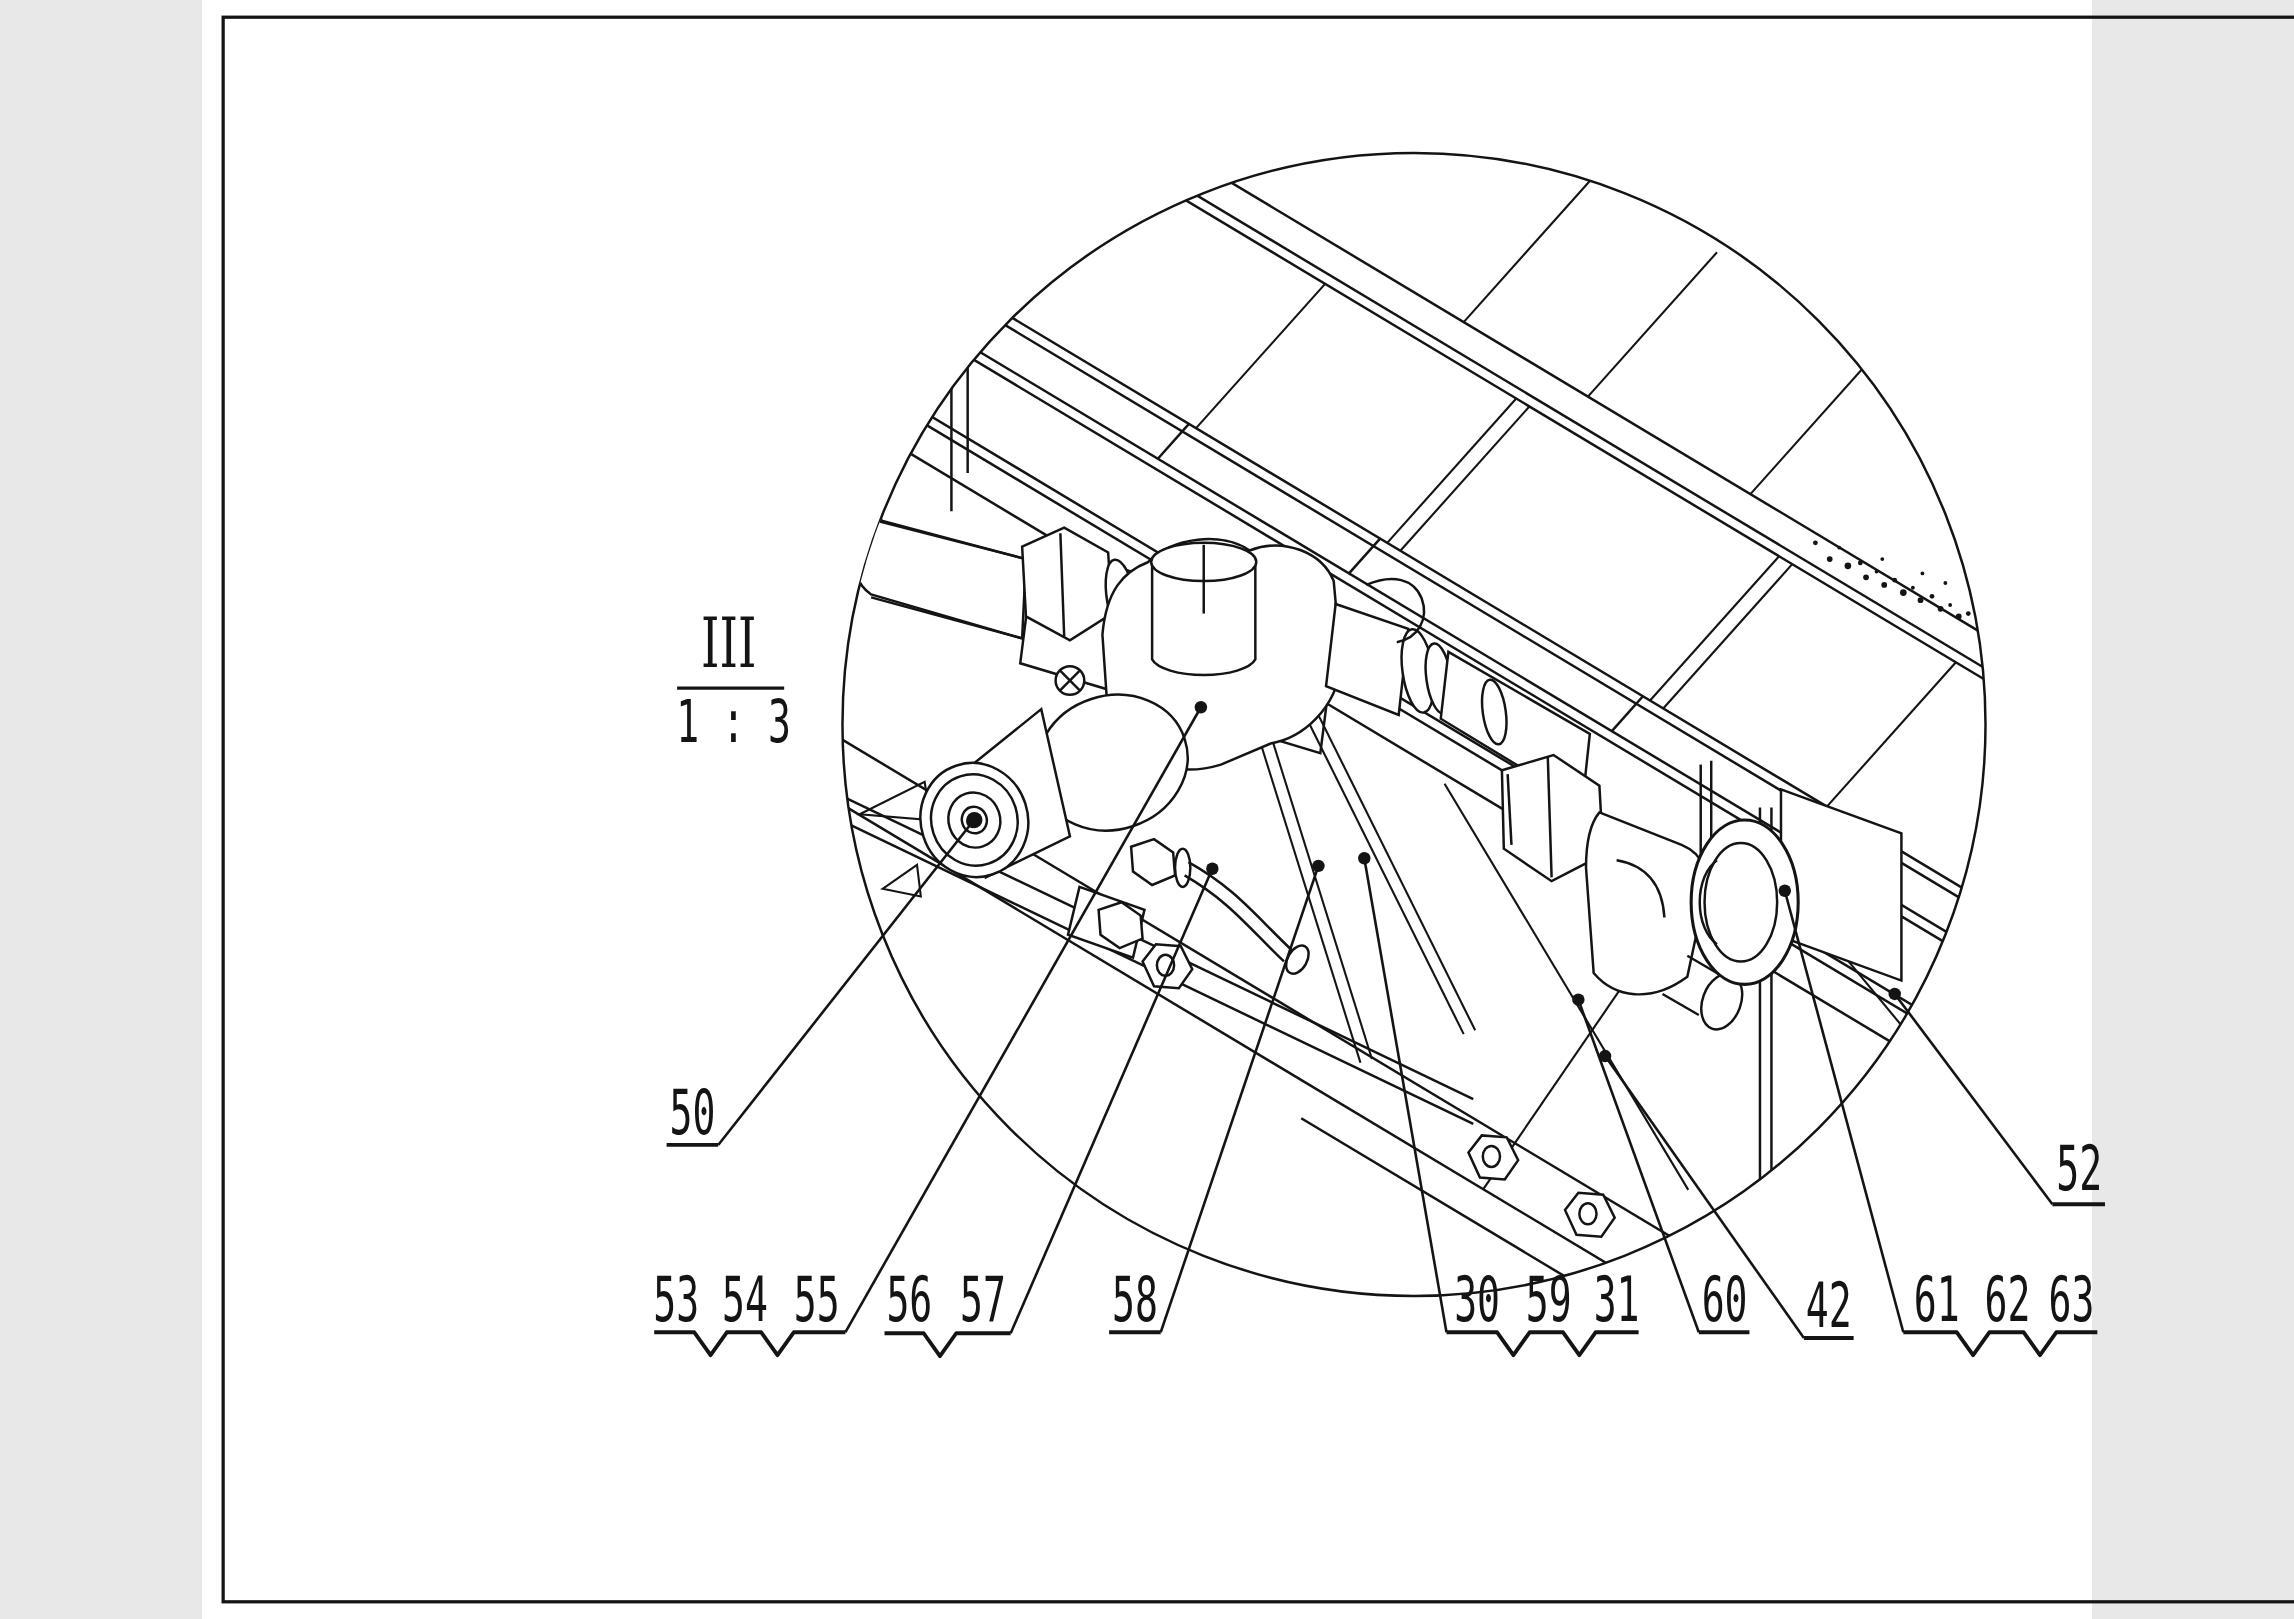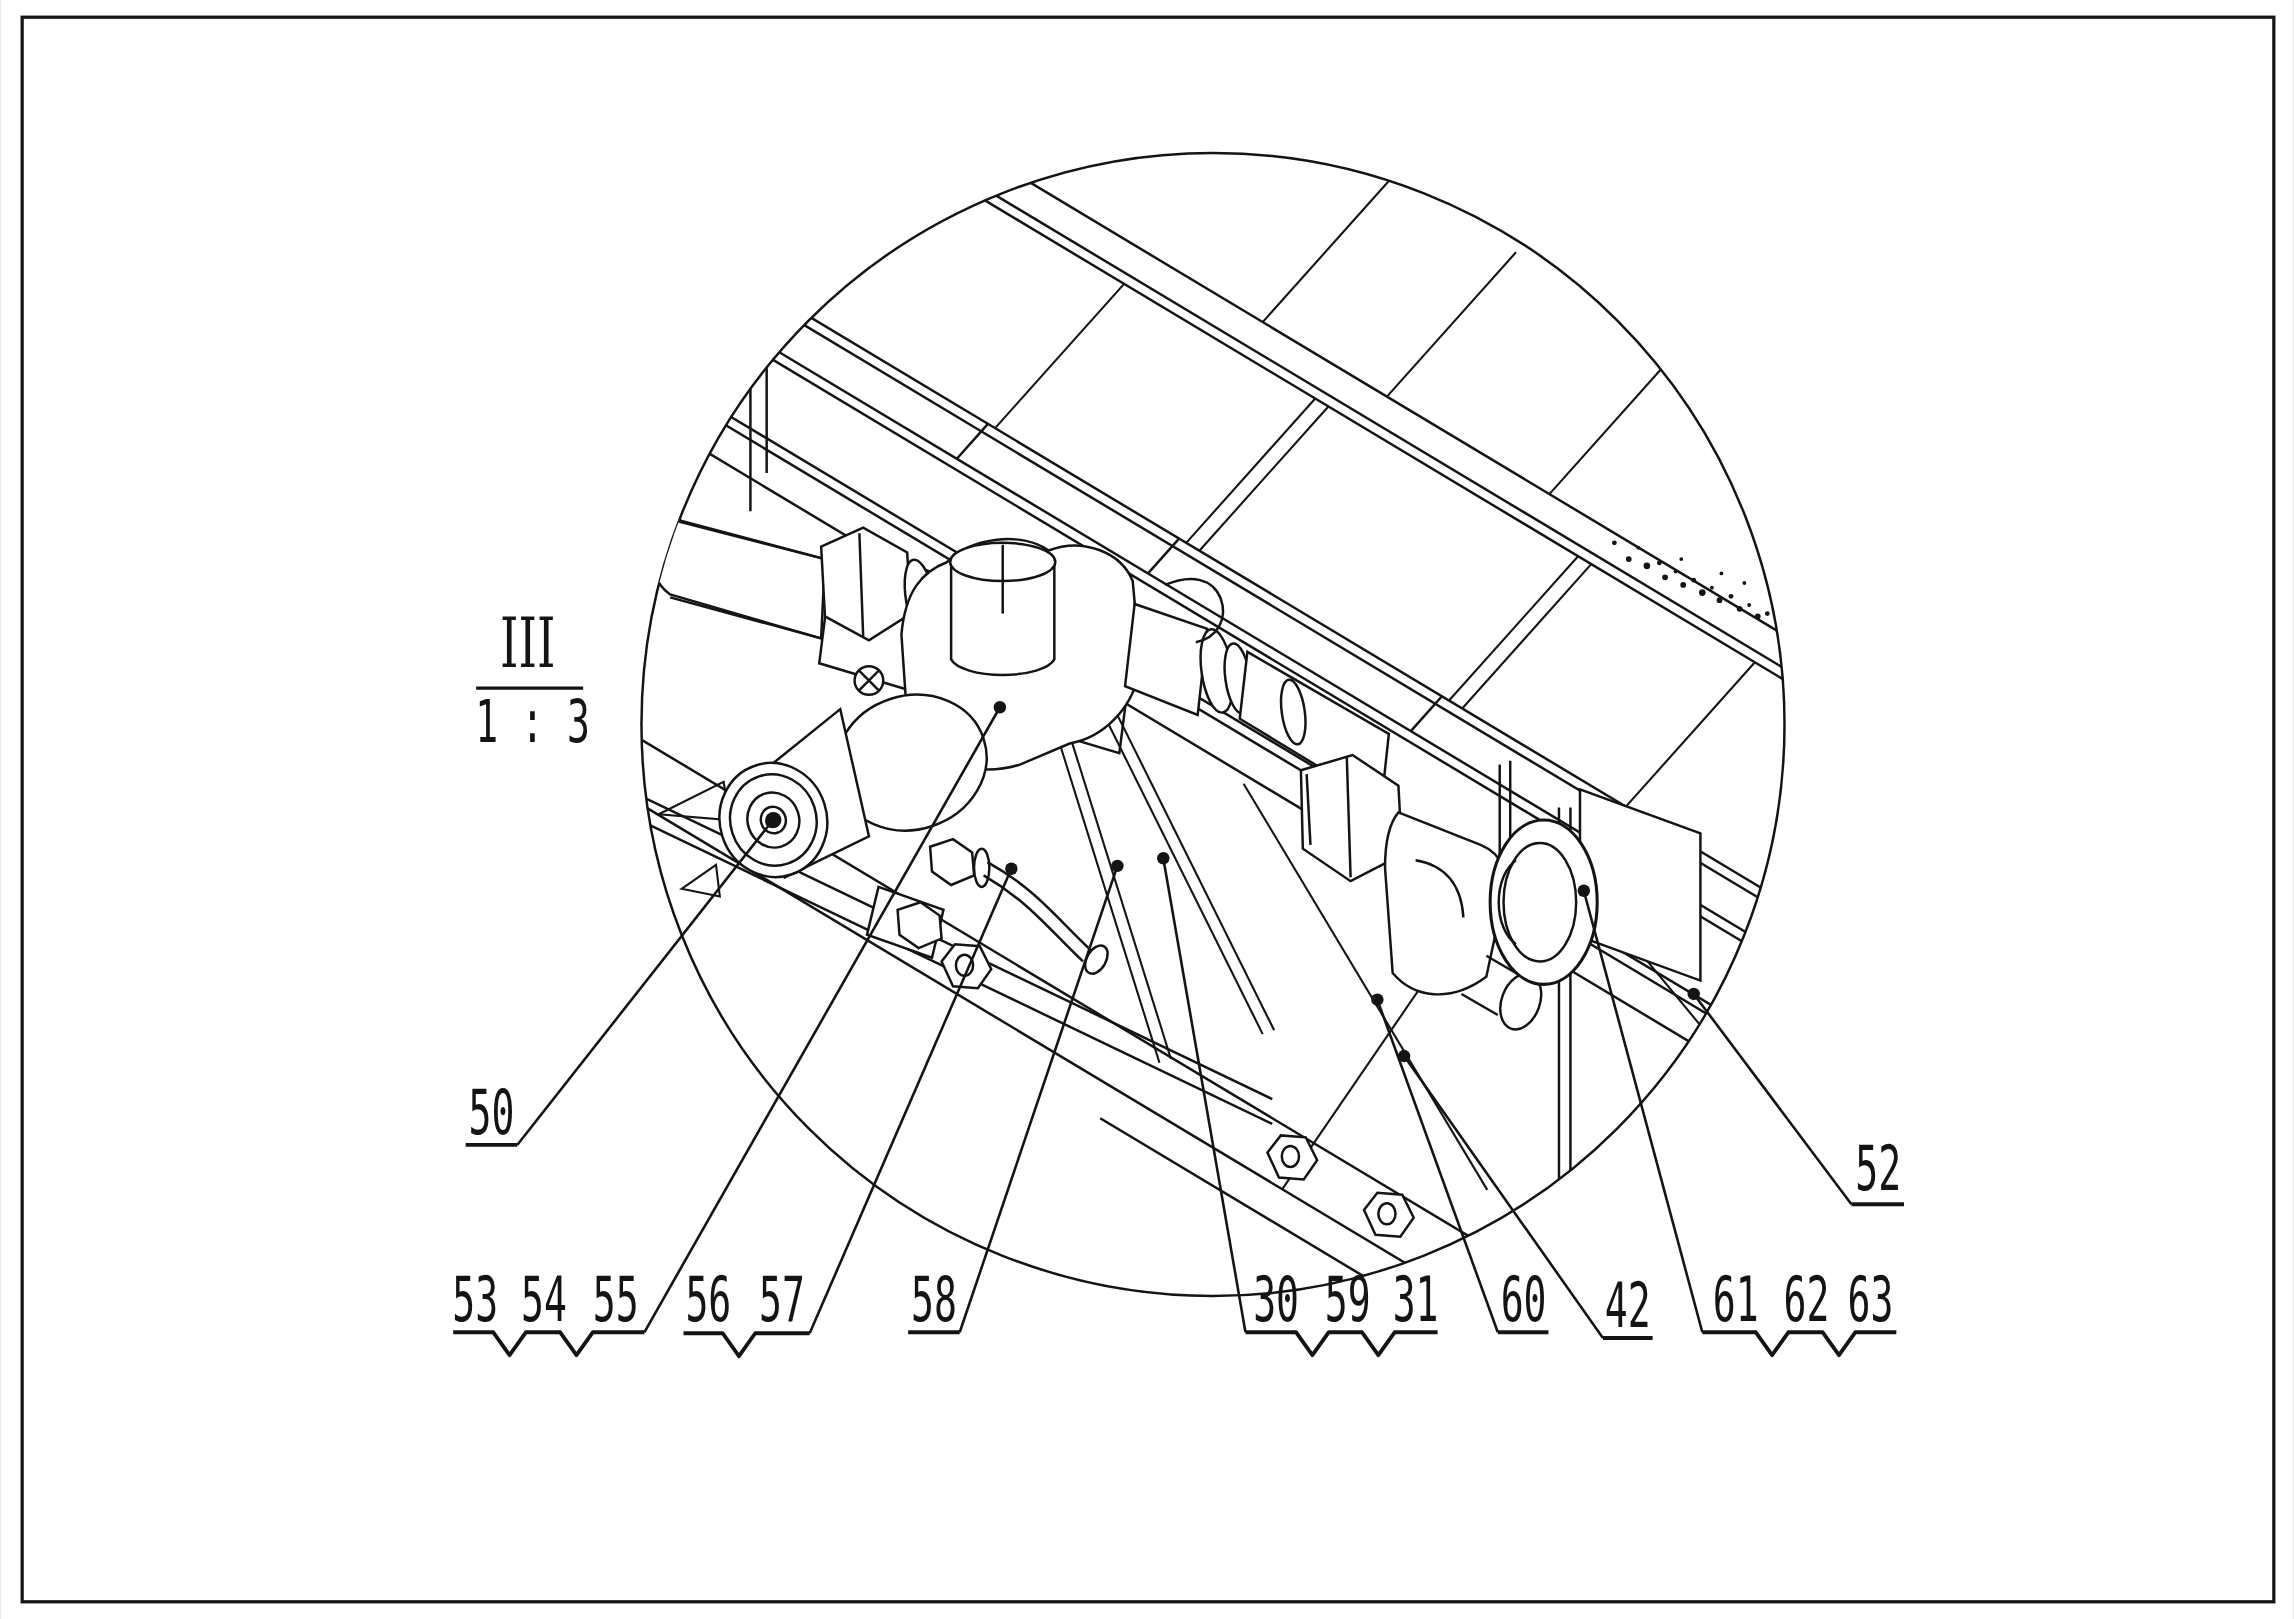--- a/index.html
+++ b/index.html
@@ -1,16 +1,16 @@
 <!DOCTYPE html>
 <html><head>
 <meta charset="utf-8">
 <style>
   html,body{margin:0;padding:0;background:#e8e8e8;}
-  .sheet{width:2292px;height:1619px;background:#ffffff;position:relative;margin:0 auto;}
+  .sheet{width:1890px;height:1619px;background:#ffffff;position:relative;margin:0 auto;}
   svg{display:block;}
   text{font-family:"DejaVu Sans Mono","Liberation Mono",monospace;fill:#141414;}
   .view-roman{font-family:"DejaVu Serif","Liberation Serif",serif;}
   .ln{stroke:#141414;fill:none;stroke-width:2.6;}
   .thin{stroke-width:2.2;}
   .wht{fill:#ffffff;stroke:#141414;stroke-width:2.6;}
   .dotfill{fill:#141414;stroke:none;}
 </style>
 </head>
 <body>

